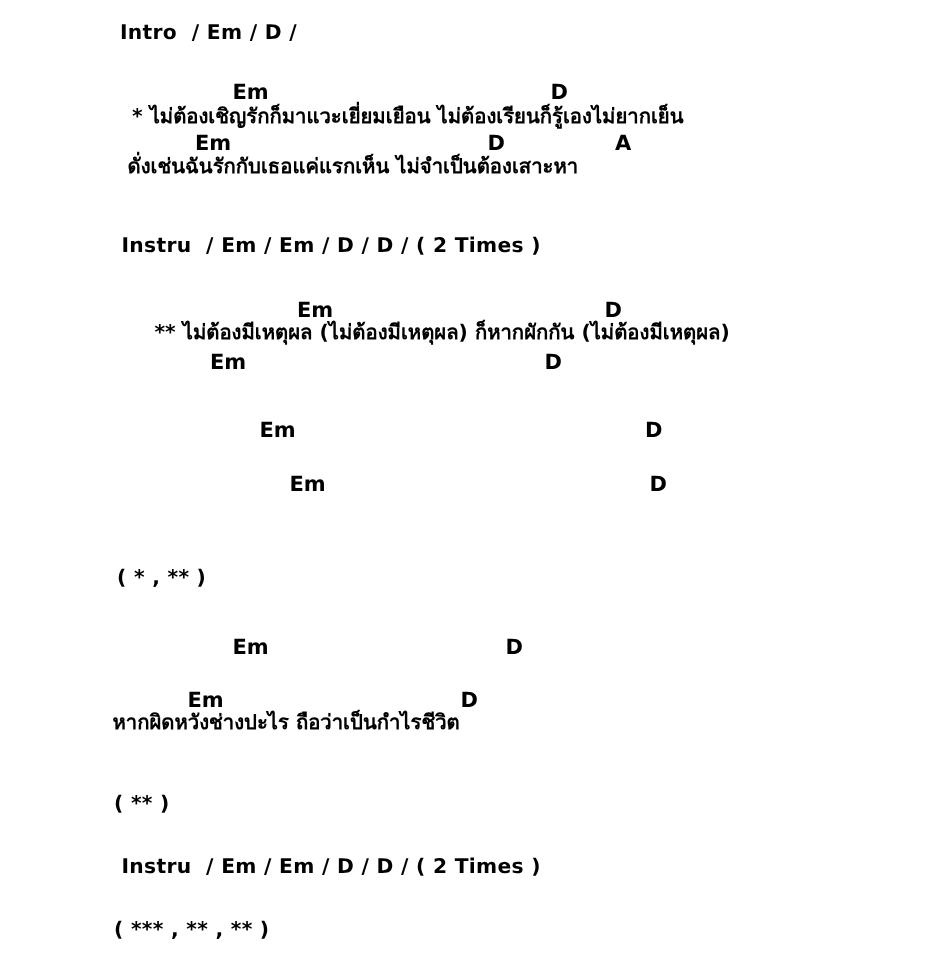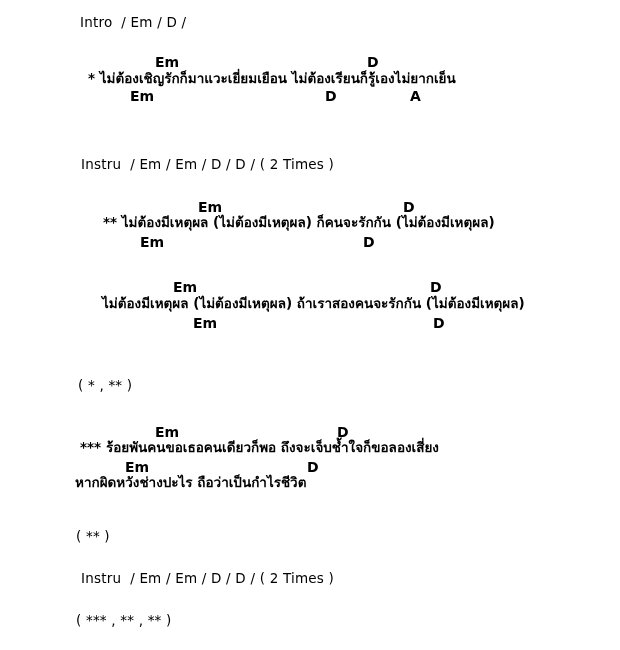--- a/index.html
+++ b/index.html
@@ -16,21 +16,21 @@
     overflow: hidden;
   }
   .line {
     position: absolute;
     white-space: pre;
     color: #000000;
     line-height: 1.2;
   }
   .line.section,
   .line.ref {
-    font-weight: 400;
+    font-weight: 700;
     font-size: 13.5px;
     letter-spacing: 0.2px;
   }
   .line.lyric {
     font-weight: 700;
     font-size: 13.5px;
   }
   .line.chords {
     left: 0;
     width: 100%;
@@ -46,28 +46,27 @@
   }
 </style>
 </head>
 <body>
 
 <div class="sheet">
     <div class="line section" style="top: 14px; left: 80px;">Intro  / Em / D /</div>
     <div class="line chords" style="top: 54px;"><span class="chord" style="left: 155px;">Em</span><span class="chord" style="left: 367px;">D</span></div>
     <div class="line lyric" style="top: 70px; left: 88px;">* ไม่ต้องเชิญรักก็มาแวะเยี่ยมเยือน ไม่ต้องเรียนก็รู้เองไม่ยากเย็น</div>
     <div class="line chords" style="top: 88px;"><span class="chord" style="left: 130px;">Em</span><span class="chord" style="left: 325px;">D</span><span class="chord" style="left: 410px;">A</span></div>
+    <div class="line lyric" style="top: 103px; left: 85px;">ดั่งเช่นฉันรักกับเธอแค่แรกเห็น ไม่จำเป็นต้องเสาะหา</div>
     <div class="line section" style="top: 156px; left: 81px;">Instru  / Em / Em / D / D / ( 2 Times )</div>
     <div class="line chords" style="top: 199px;"><span class="chord" style="left: 198px;">Em</span><span class="chord" style="left: 403px;">D</span></div>
-    <div class="line lyric" style="top: 214px; left: 103px;">** ไม่ต้องมีเหตุผล (ไม่ต้องมีเหตุผล) ก็คนจะรักกัน (ไม่ต้องมีเหตุผล)</div>
+    <div class="line lyric" style="top: 214px; left: 103px;">** ไม่ต้องมีเหตุผล (ไม่ต้องมีเหตุผล) ก็หากผักกัน (ไม่ต้องมีเหตุผล)</div>
     <div class="line chords" style="top: 234px;"><span class="chord" style="left: 140px;">Em</span><span class="chord" style="left: 363px;">D</span></div>
     <div class="line chords" style="top: 279px;"><span class="chord" style="left: 173px;">Em</span><span class="chord" style="left: 430px;">D</span></div>
-    <div class="line lyric" style="top: 295px; left: 102px;">ไม่ต้องมีเหตุผล (ไม่ต้องมีเหตุผล) ถ้าเราสองคนจะรักกัน (ไม่ต้องมีเหตุผล)</div>
     <div class="line chords" style="top: 315px;"><span class="chord" style="left: 193px;">Em</span><span class="chord" style="left: 433px;">D</span></div>
     <div class="line ref" style="top: 377px; left: 78px;">( * , ** )</div>
     <div class="line chords" style="top: 424px;"><span class="chord" style="left: 155px;">Em</span><span class="chord" style="left: 337px;">D</span></div>
-    <div class="line lyric" style="top: 439px; left: 80px;">*** ร้อยพันคนขอเธอคนเดียวก็พอ ถึงจะเจ็บช้ำใจก็ขอลองเสี่ยง</div>
     <div class="line chords" style="top: 459px;"><span class="chord" style="left: 125px;">Em</span><span class="chord" style="left: 307px;">D</span></div>
     <div class="line lyric" style="top: 474px; left: 75px;">หากผิดหวังช่างปะไร ถือว่าเป็นกำไรชีวิต</div>
     <div class="line ref" style="top: 528px; left: 76px;">( ** )</div>
     <div class="line section" style="top: 570px; left: 81px;">Instru  / Em / Em / D / D / ( 2 Times )</div>
     <div class="line ref" style="top: 612px; left: 76px;">( *** , ** , ** )</div>
   </div>
 
 </body></html>

